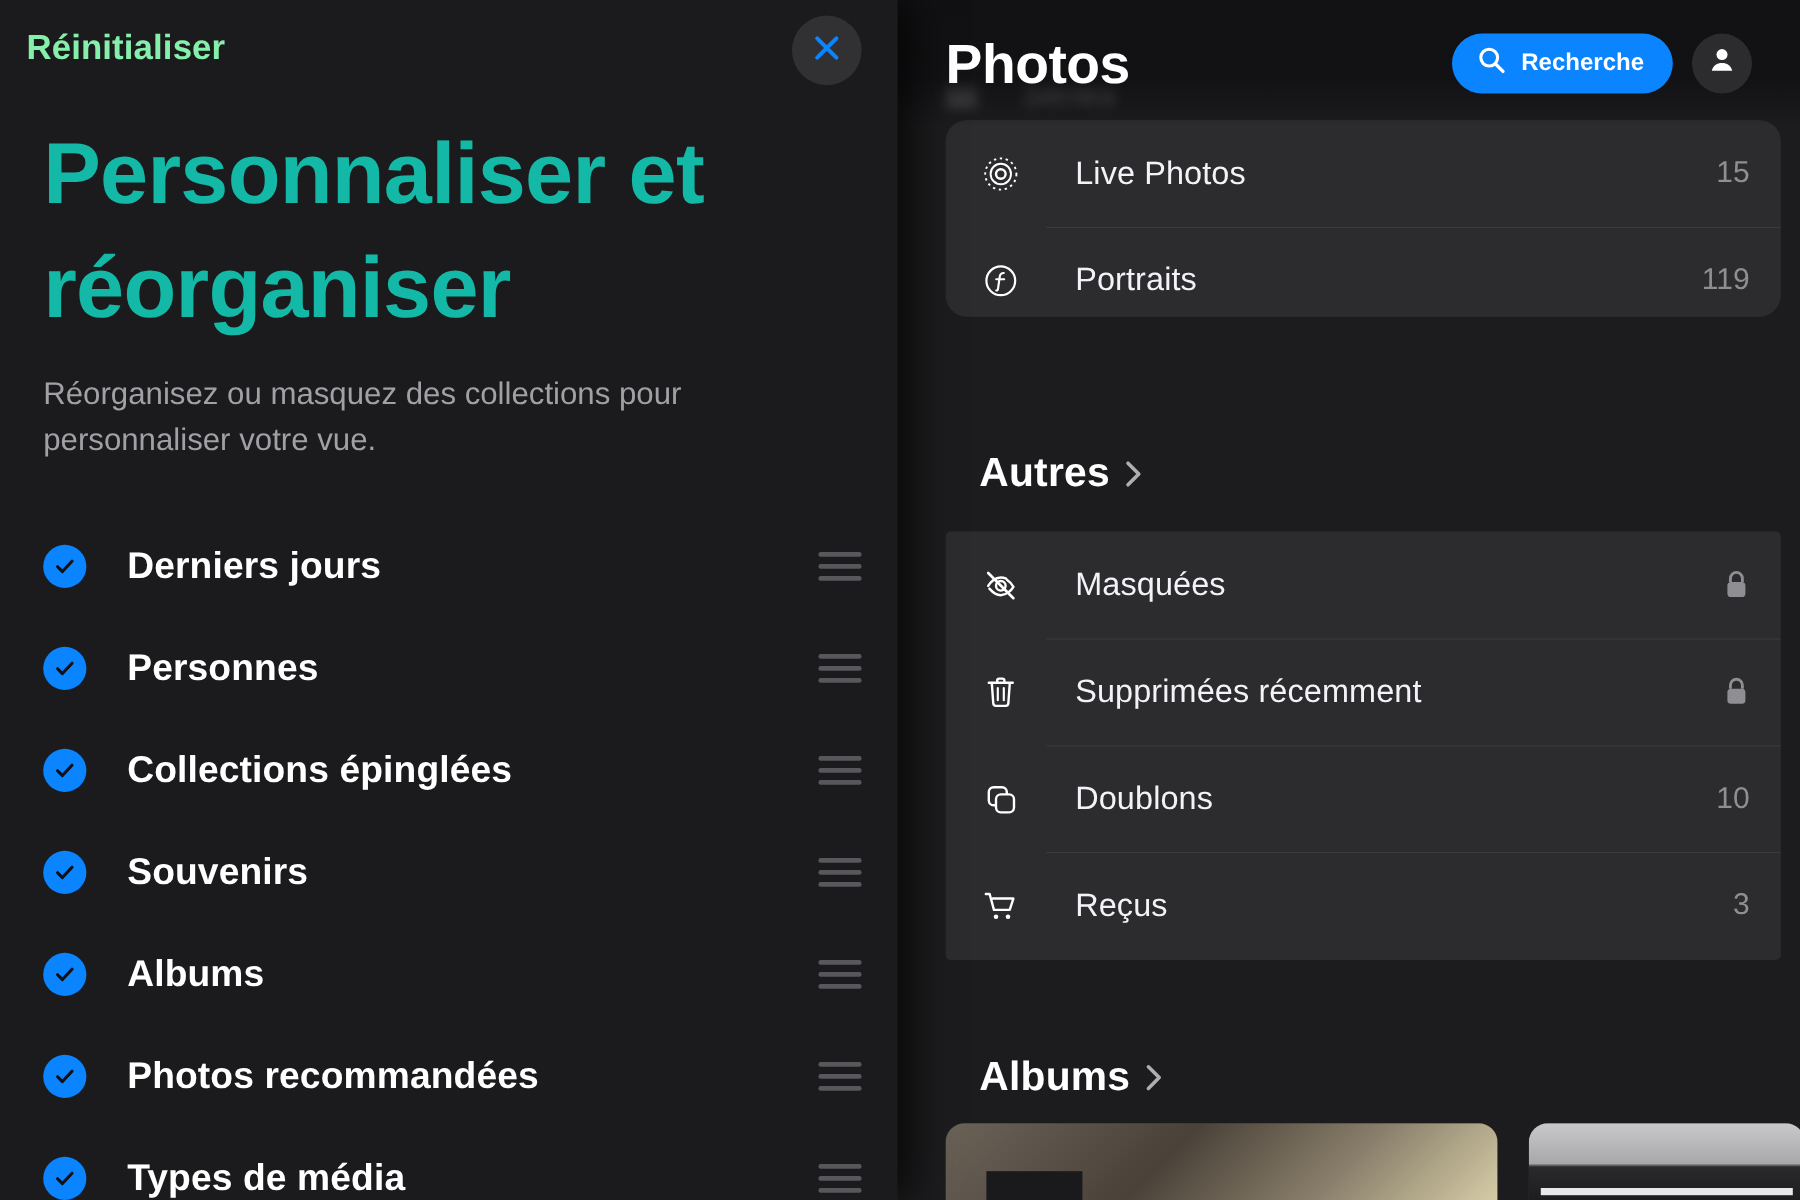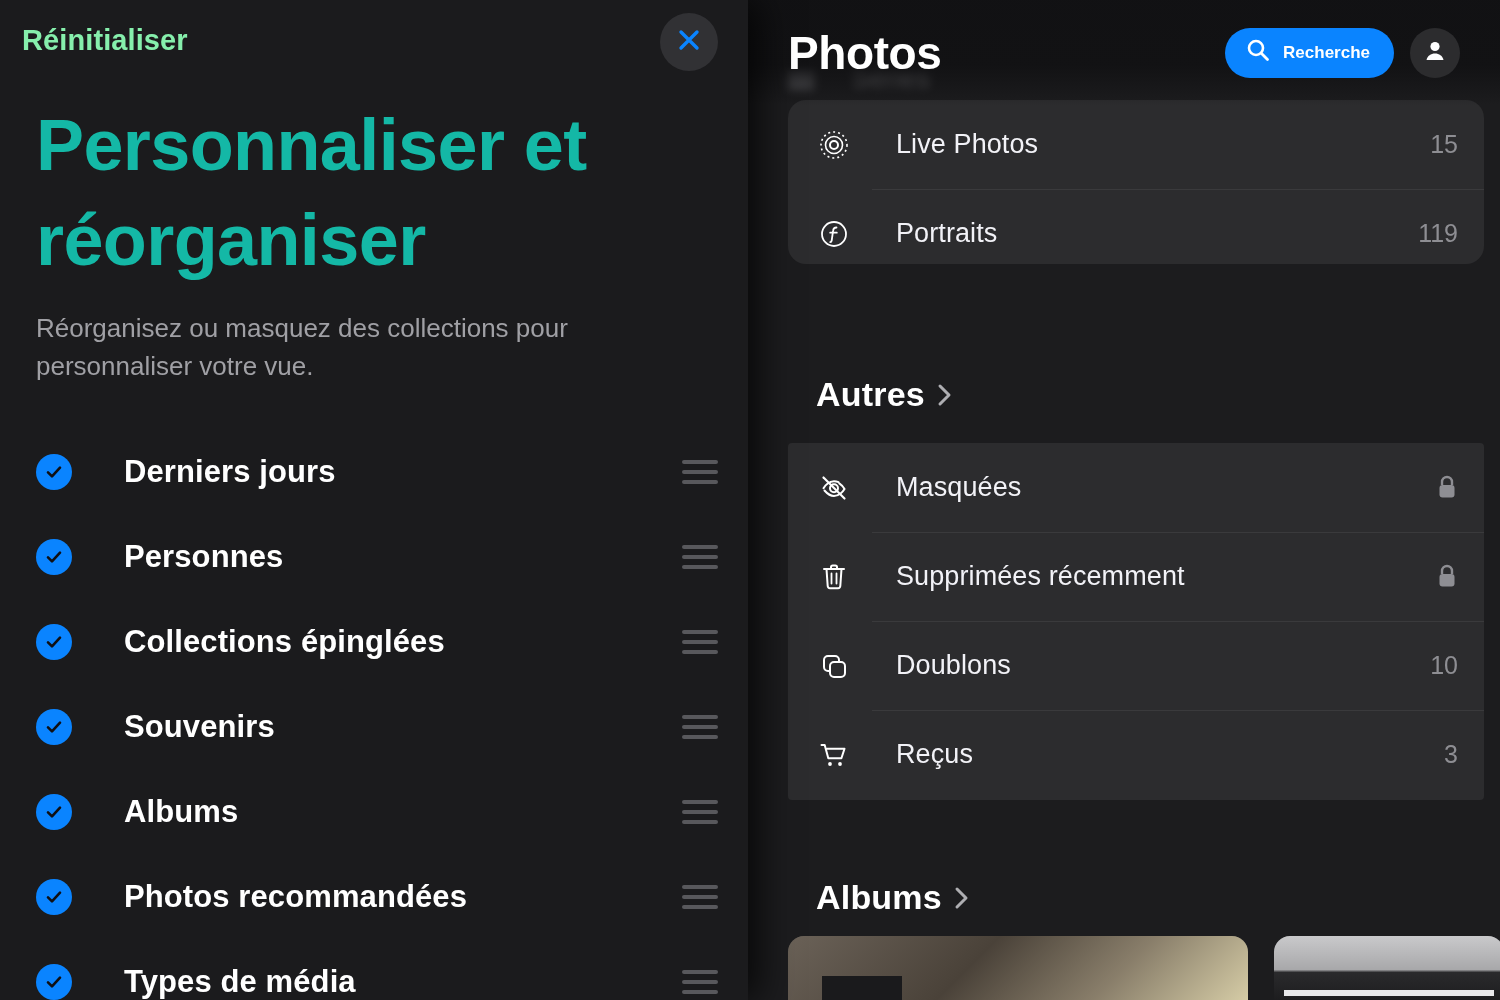--- a/index.html
+++ b/index.html
@@ -64,21 +64,21 @@
     background:linear-gradient(to bottom, rgba(17,17,19,.97) 0%, rgba(17,17,19,.92) 62%, rgba(20,20,22,0) 100%);
     display:flex; align-items:center; padding:0 40px;
   }
   .header-title {
     font-size:46px; font-weight:bold; color:#ffffff; letter-spacing:-.4px;
   }
   .header-spacer { flex:1; }
   .search-btn {
     height:50px; border-radius:25px; background:#0a84ff;
     display:flex; align-items:center; gap:12px; padding:0 24px 0 20px;
-    color:#fff; font-size:17px; font-weight:bold; cursor:pointer;
+    color:#fff; font-size:20px; font-weight:bold; cursor:pointer;
   }
   .avatar-btn {
     width:50px; height:50px; border-radius:25px; background:#2c2c2e;
     display:flex; align-items:center; justify-content:center; margin-left:16px;
     cursor:pointer;
   }
 
   
   .albums-strip { position:absolute; left:40px; top:0; width:720px; height:70px; display:flex; gap:26px; }
   .thumb { width:460px; height:70px; border-radius:16px 16px 0 0; background:#3a3a3c; overflow:hidden; position:relative; }
@@ -128,21 +128,21 @@
   .cust-list { margin-top:44px; }
   .cust-item {
     display:flex; align-items:center; height:85px; padding:0 30px 0 36px;
   }
   .cb {
     width:36px; height:36px; border-radius:18px; background:#0a84ff;
     display:flex; align-items:center; justify-content:center; flex:0 0 36px;
     cursor:pointer;
   }
   .cust-label {
-    flex:1; margin-left:52px; font-size:31px; font-weight:bold; color:#ffffff;
+    flex:1; margin-left:34px; font-size:31px; font-weight:bold; color:#ffffff;
     letter-spacing:.1px;
   }
   .handle { width:36px; display:flex; flex-direction:column; gap:6px; cursor:grab; }
   .handle span { display:block; height:4px; border-radius:2px; background:#58585c; }
 </style>
 </head>
 <body>
 
 <div id="app">
 

